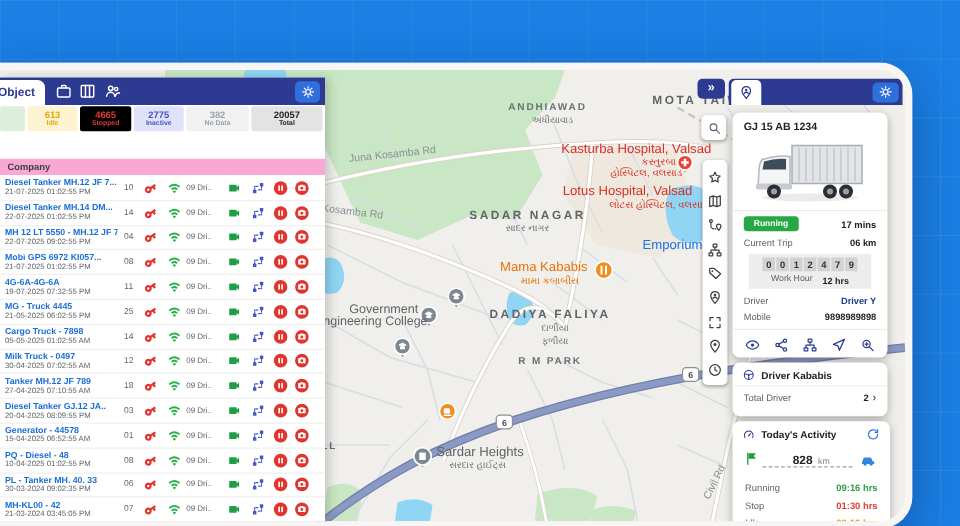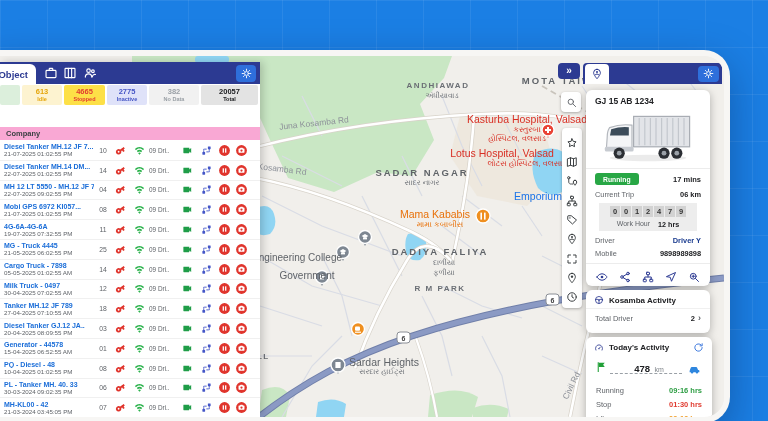--- a/index.html
+++ b/index.html
@@ -24,32 +24,32 @@
   .poired-sub{font-size:8px;color:#d93025;}
   .poiorange{font-size:10.5px;color:#e8710a;}
   .poiorange-sub{font-size:8px;color:#e8710a;}
   .poiblue{font-size:10.5px;color:#1a73e8;}
   .poigray{font-size:10px;color:#5f6368;}
   .road{font-size:8.5px;color:#8d9199;}
   
   #lbl-mota{left:584px;top:20px;}
   #lbl-andhiawad{left:456px;top:25px;text-align:right;}
   #lbl-juna{left:332px;top:63px;transform:translateX(-50%) rotate(-6deg);}
-  #lbl-kasturba{left:545px;top:57px;}
+  #lbl-kasturba{left:527px;top:57px;}
   #lbl-kasturba-s1{left:545px;top:69px;}
   #lbl-kasturba-s2{left:535px;top:78px;}
   #lbl-lotus{left:520px;top:91px;}
   #lbl-lotus-s1{left:545px;top:103px;}
   #lbl-sadar{left:440px;top:112px;}
   #lbl-sadar-sub{left:440px;top:123px;}
   #lbl-kosamba{left:300px;top:109px;transform:translateX(-50%) rotate(7deg);}
   #lbl-mama{left:453px;top:152px;}
   #lbl-mama-sub{left:458px;top:164px;}
   #lbl-emporium{left:556px;top:134px;}
-  #lbl-govt1{left:325px;top:186px;margin-top:28px;}
+  #lbl-govt1{left:325px;top:186px;}
   #lbl-govt2{left:315px;top:196px;}
   #lbl-dadiya{left:458px;top:191px;}
   #lbl-dadiya-s1{left:462px;top:203px;}
   #lbl-dadiya-s2{left:462px;top:213px;}
   #lbl-rmpark{left:458px;top:228px;}
   #lbl-sheights{left:402px;top:300px;}
   #lbl-sheights-sub{left:400px;top:312px;}
   #lbl-halai{left:258px;top:296px;}
   #lbl-halai-sub{left:256px;top:307px;}
   #lbl-civil{left:590px;top:325px;transform:translateX(-50%) rotate(-64deg);}
@@ -326,21 +326,21 @@
         </div>
         <div class="stats" id="stats-row">
             <div class="chip" style="width: 20px; background: rgb(220, 239, 220);">
               <div class="cv" style="color:#2e7d32"></div>
               <div class="cl" style="color:#2e7d32"></div>
             </div>
             <div class="chip" style="width: 40px; background: rgb(253, 243, 208);">
               <div class="cv" style="color:#e5a50a">613</div>
               <div class="cl" style="color:#e5a50a">Idle</div>
             </div>
-            <div class="chip" style="width: 41px; background: #fde047;">
+            <div class="chip" style="width: 41px; background: #000000;">
               <div class="cv" style="color:#e03c31">4665</div>
               <div class="cl" style="color:#e03c31">Stopped</div>
             </div>
             <div class="chip" style="width: 40px; background: rgb(223, 226, 249);">
               <div class="cv" style="color:#4353c5">2775</div>
               <div class="cl" style="color:#4353c5">Inactive</div>
             </div>
             <div class="chip" style="width: 50px; background: rgb(241, 241, 241);">
               <div class="cv" style="color:#9aa0a6">382</div>
               <div class="cl" style="color:#9aa0a6">No Data</div>
@@ -1140,21 +1140,21 @@
           </div>
       </div>
 
       <div class="card dcard">
         <div class="chead">
           <span class="hic"><svg viewBox="0 0 24 24" fill="none" stroke="currentColor" stroke-width="2" stroke-linecap="round" stroke-linejoin="round">
                 <circle cx="12" cy="12" r="8.5"></circle>
                 <circle cx="12" cy="12" r="2.2" fill="currentColor" stroke="none"></circle>
                 <path d="M3.8 10.5h5.2M14.8 10.5h5.4M12 14.5V20.2"></path>
               </svg></span>
-          <span>Kosamba Activity</span>
+          <span>Driver Kababis</span>
         </div>
         <div class="drow">
           <span>Total Driver</span>
           <span><span class="dval">2</span><span class="chev">›</span></span>
         </div>
       </div>
 
       <div class="card tcard">
         <div class="thead">
           <span class="hic" style="width:10px;height:10px;color:#2c3a92;display:inline-flex;">
@@ -1169,21 +1169,21 @@
                 <path d="M20 12a8 8 0 1 1-2.4-5.7"></path>
                 <path d="M20 3.8v4.6h-4.6"></path>
               </svg></span>
         </div>
         <div class="trip">
           <span class="flagic"><svg viewBox="0 0 24 24" fill="none" stroke="currentColor" stroke-width="2" stroke-linecap="round" stroke-linejoin="round">
                 <path fill="currentColor" stroke="none" d="M5 3h2v18H5z"></path>
                 <path fill="currentColor" stroke="none" d="M7 4h11l-3 4 3 4H7z"></path>
               </svg></span>
           <div class="dash"></div>
-          <div class="kmlab"><b>478</b> <span>km</span></div>
+          <div class="kmlab"><b>828</b> <span>km</span></div>
           <span class="caric"><svg viewBox="0 0 24 24" fill="none" stroke="currentColor" stroke-width="2" stroke-linecap="round" stroke-linejoin="round">
                 <path fill="currentColor" stroke="none" d="M3.5 13l1.6-4.3A2 2 0 0 1 7 7.4h8a2 2 0 0 1 1.9 1.3L18.5 13h1a1.5 1.5 0 0 1 1.5 1.5V17h-2.1a2.4 2.4 0 0 1-4.8 0H9.9a2.4 2.4 0 0 1-4.8 0H3v-2.5A1.5 1.5 0 0 1 4.5 13z"></path>
               </svg></span>
         </div>
         <div class="trows" id="today-rows">
             <div class="trow">
               <span class="tl">Running</span>
               <span class="tv" style="color:#2e9e44">09:16 hrs</span>
             </div>
             <div class="trow">

